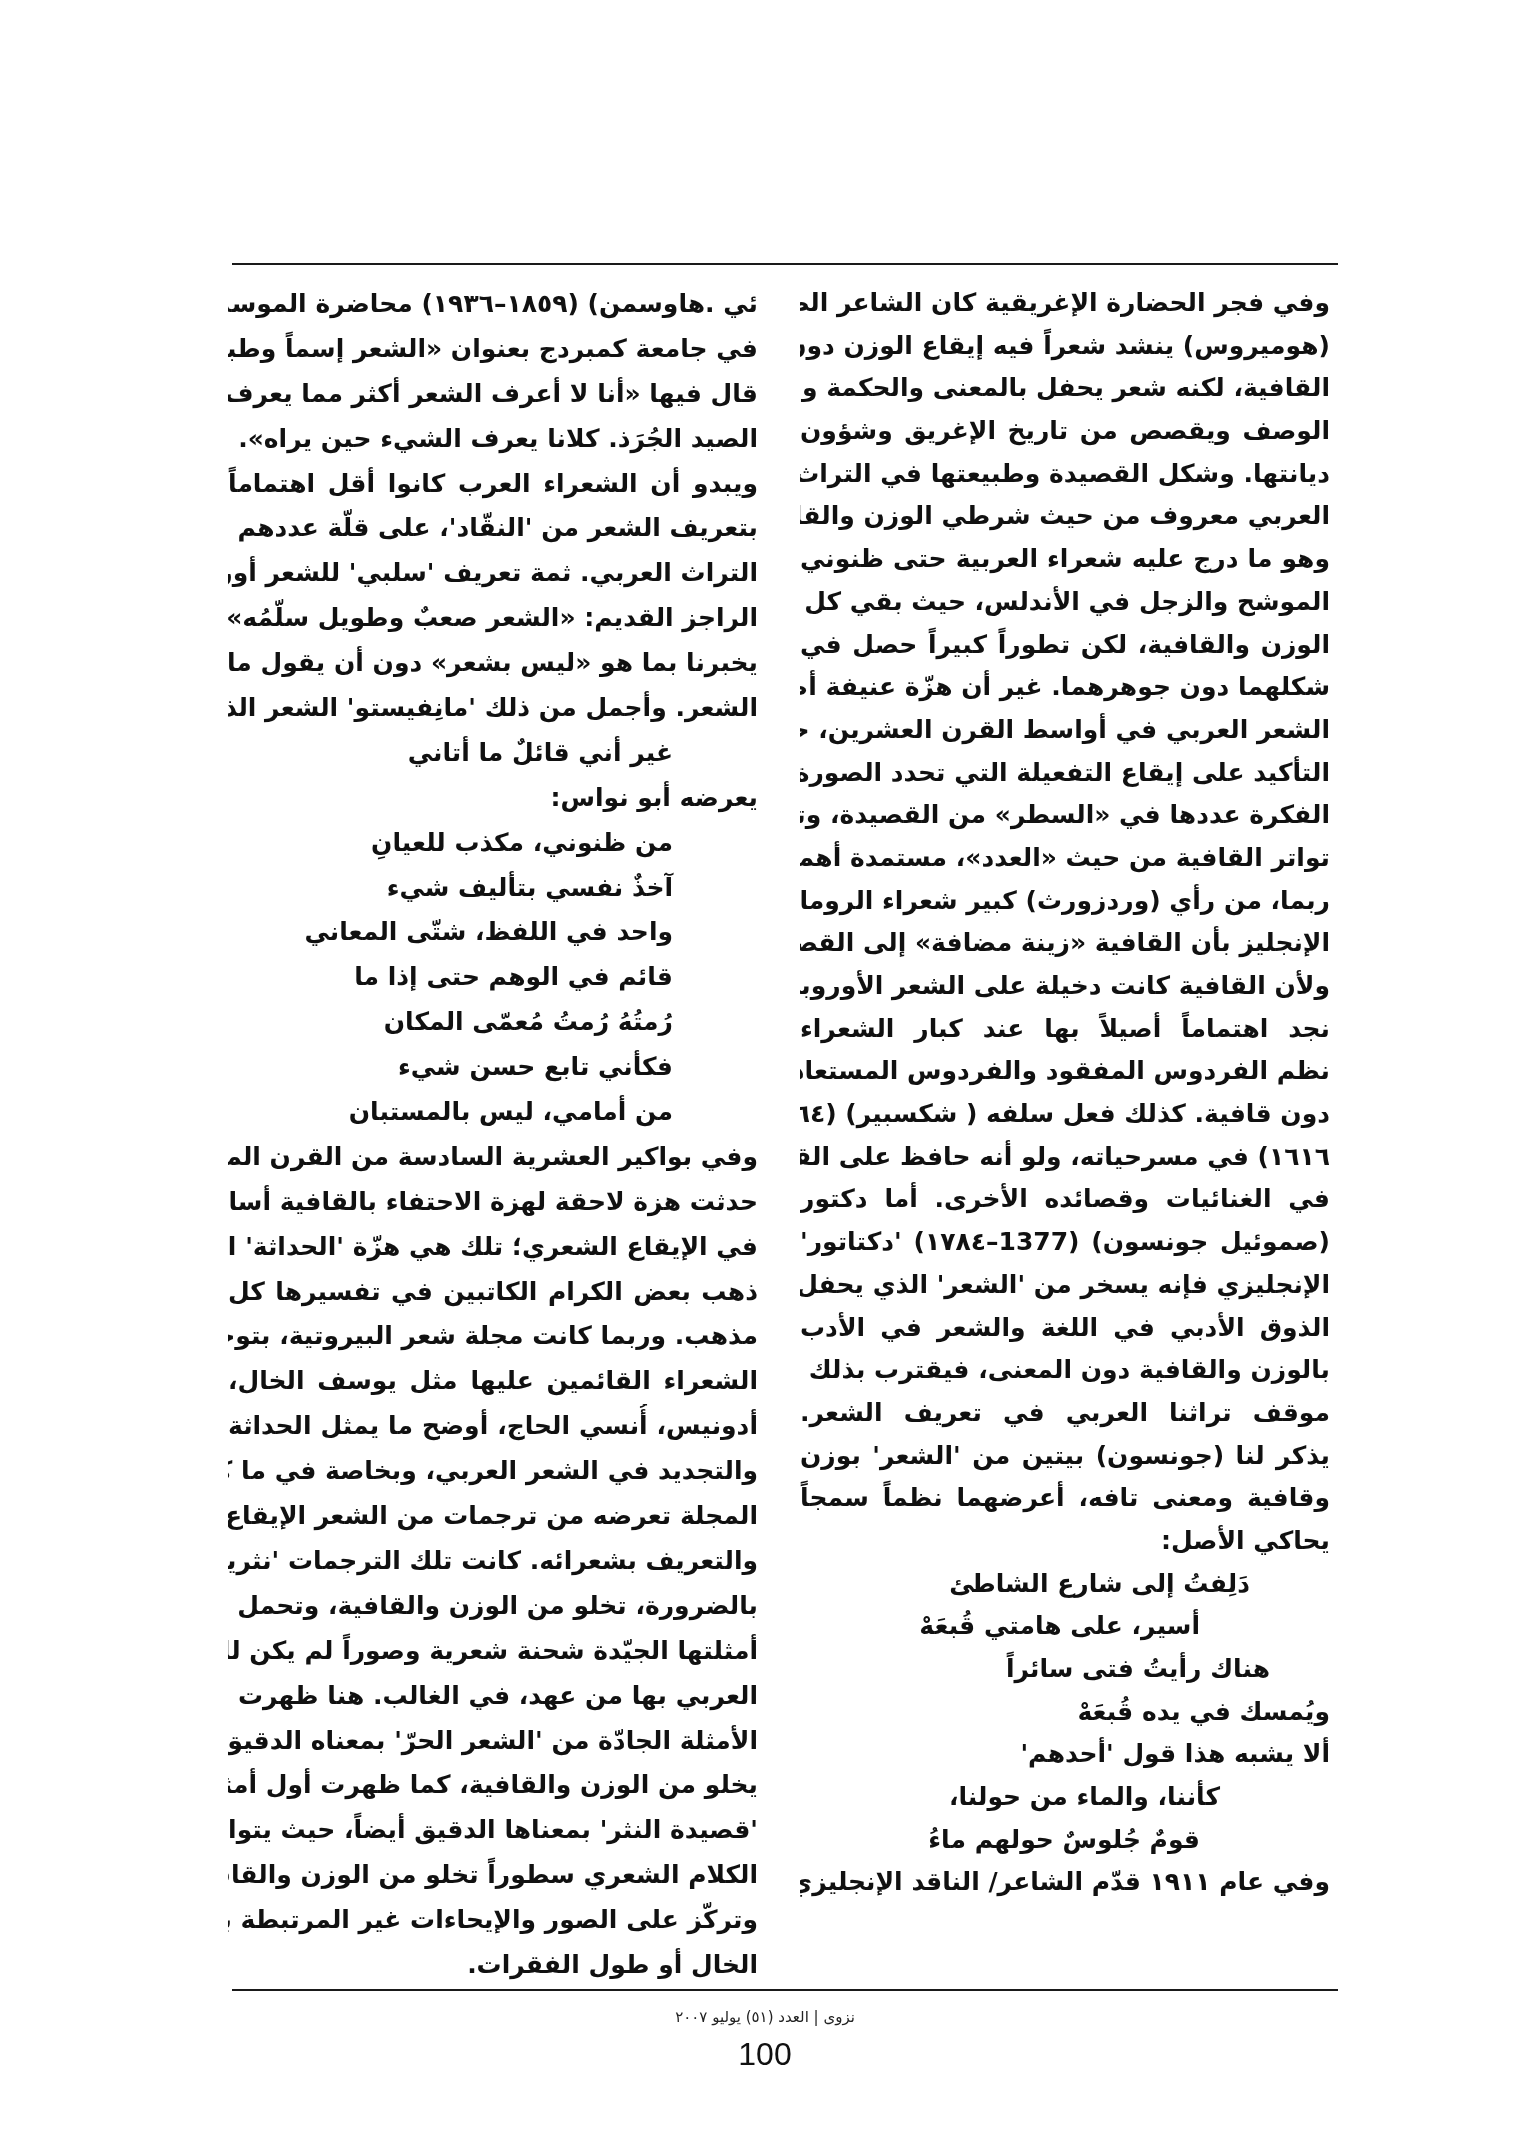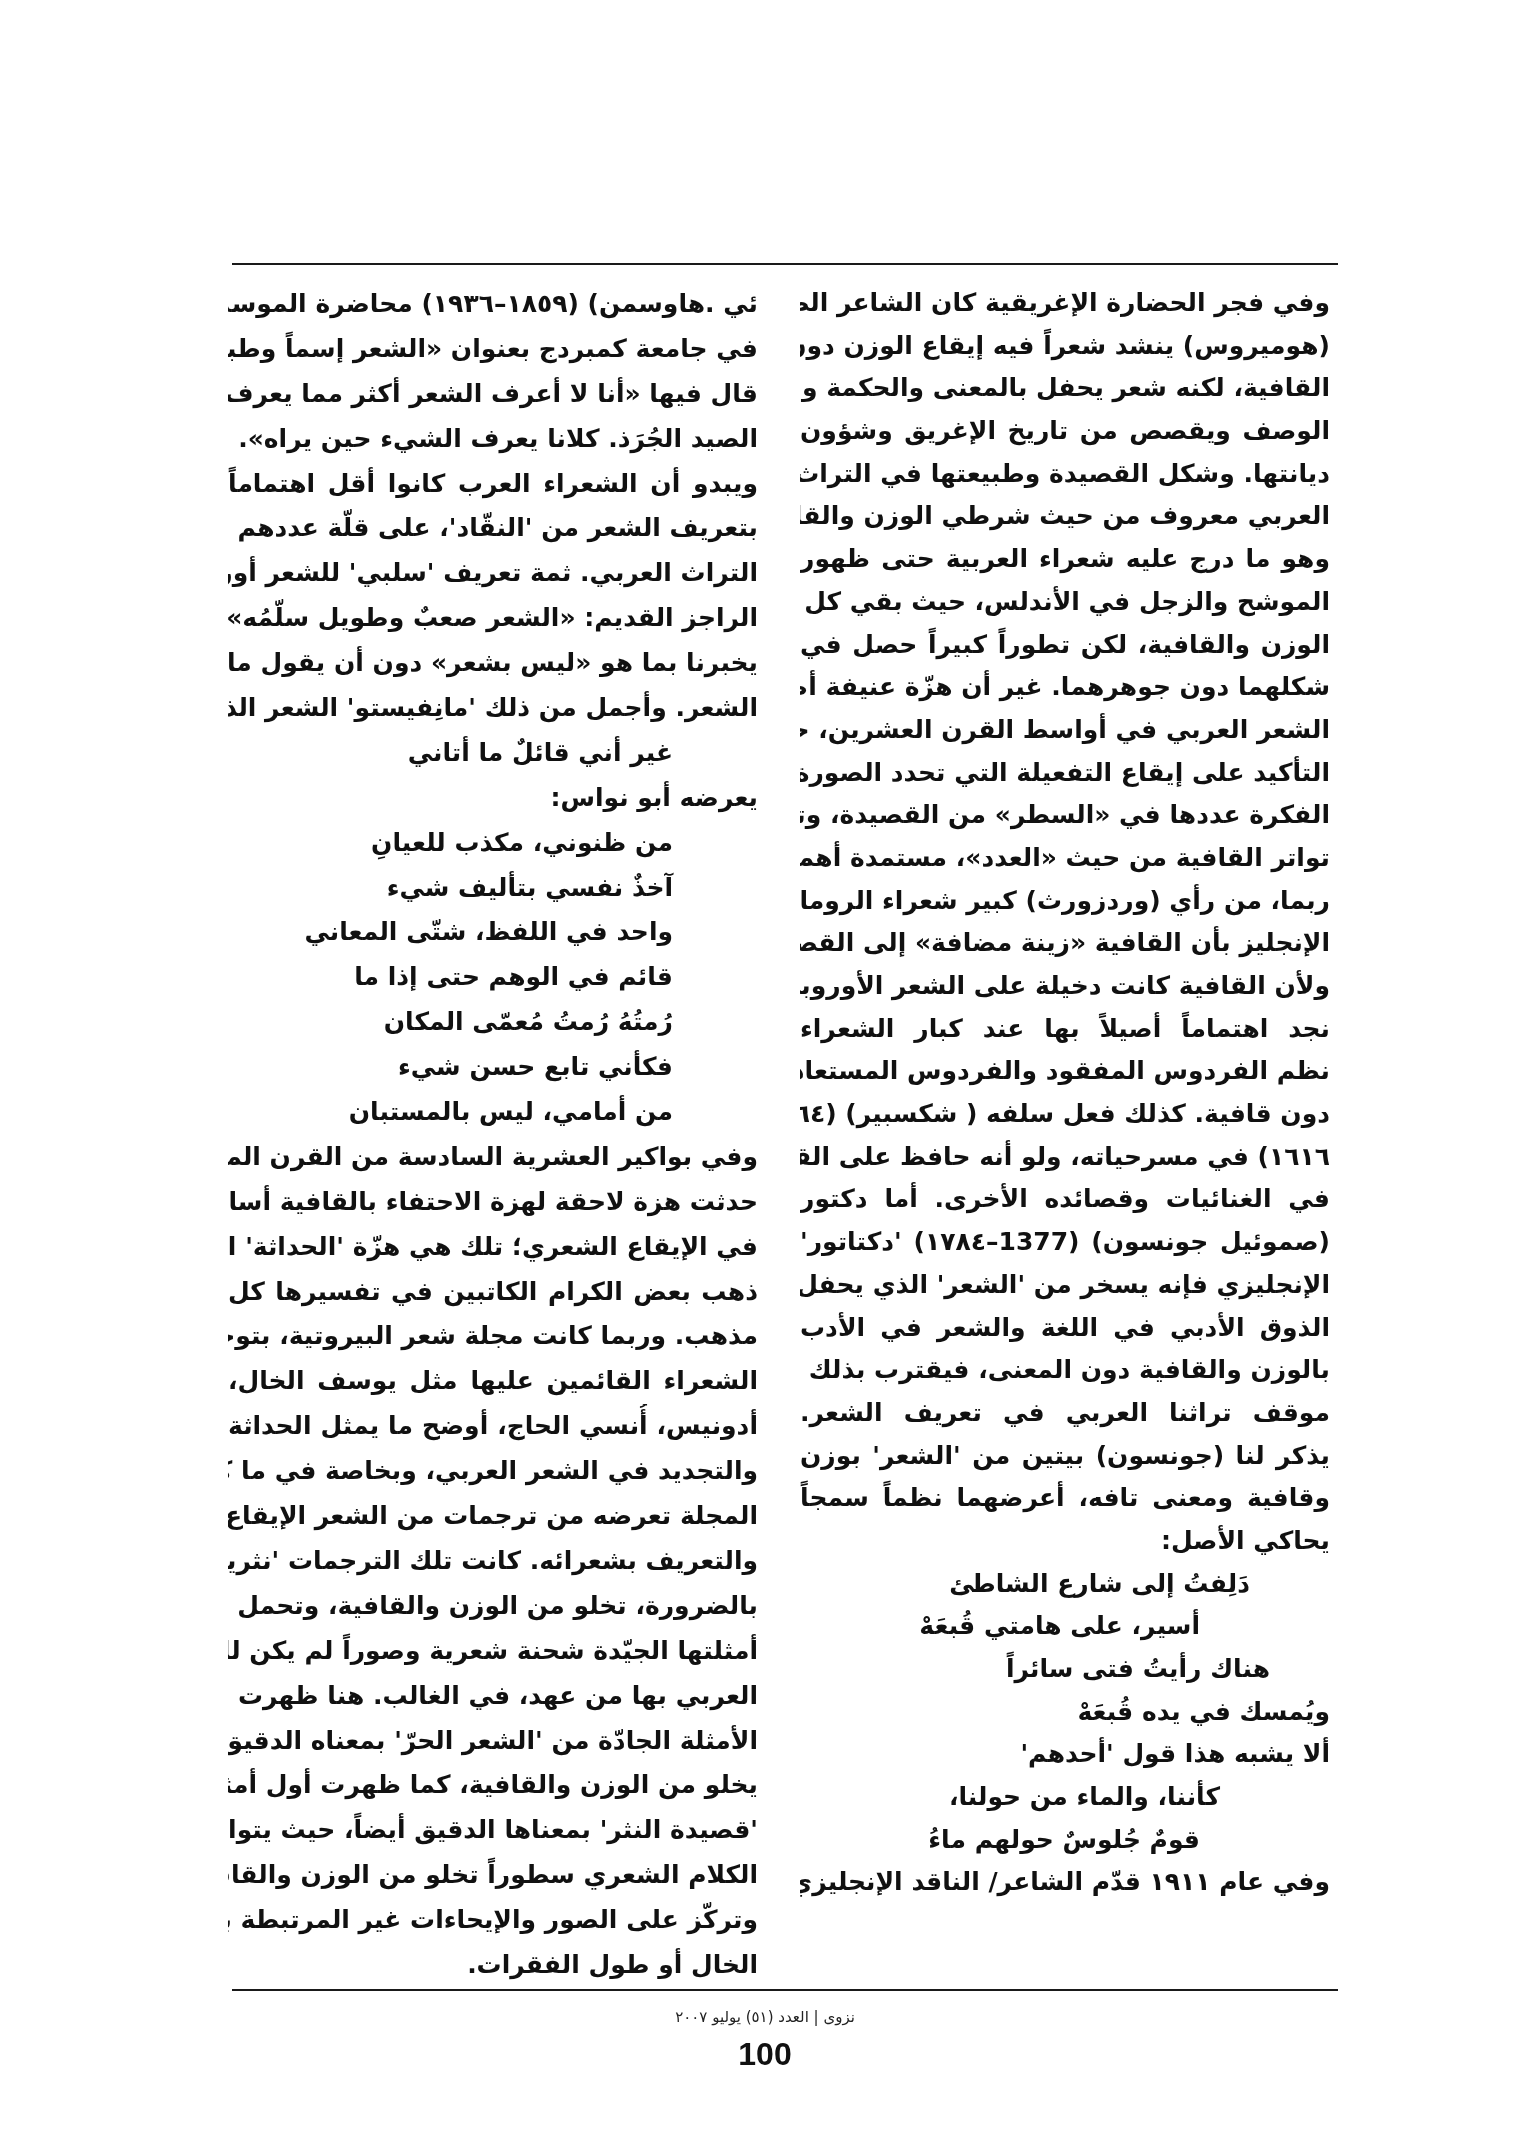--- a/index.html
+++ b/index.html
@@ -19,36 +19,36 @@
   .line.verse { text-align: right; text-align-last: right; font-weight: bold; }
   
   .ind1 { padding-right: 80px; }
   .ind2 { padding-right: 130px; }
   .ind4 { padding-right: 0px; }
   .ind5 { padding-right: 60px; }
   .ind6 { padding-right: 110px; }
   .lind { padding-right: 85px; }
   .footer { position: absolute; left: 0; width: 1530px; text-align: center; direction: rtl; }
   .footer .journal { top: 2008px; position: absolute; width: 100%; font-size: 15px; color: #222; }
-  .footer .pagenum { top: 2036px; position: absolute; width: 100%; font-size: 32px; font-weight: bold;
+  .footer .pagenum { top: 2036px; position: absolute; width: 100%; font-size: 32px; font-weight: normal;
                      font-family: "Liberation Sans", sans-serif; direction: ltr; }
 </style>
 </head>
 <body>
 
 <div class="rule top"></div>
 
 <div class="col right">
   <div class="line">وفي فجر الحضارة الإغريقية كان الشاعر الضرير</div>
   <div class="line">(هوميروس) ينشد شعراً فيه إيقاع الوزن دون</div>
   <div class="line">القافية، لكنه شعر يحفل بالمعنى والحكمة وجمال</div>
   <div class="line">الوصف ويقصص من تاريخ الإغريق وشؤون</div>
   <div class="line">ديانتها. وشكل القصيدة وطبيعتها في التراث</div>
   <div class="line">العربي معروف من حيث شرطي الوزن والقافية،</div>
-  <div class="line">وهو ما درج عليه شعراء العربية حتى ظهور</div>
+  <div class="line">وهو ما درج عليه شعراء العربية حتى ظنوني</div>
   <div class="line">الموشح والزجل في الأندلس، حيث بقي كل من</div>
   <div class="line">الوزن والقافية، لكن تطوراً كبيراً حصل في</div>
   <div class="line">شكلهما دون جوهرهما. غير أن هزّة عنيفة أصابت</div>
   <div class="line">الشعر العربي في أواسط القرن العشرين، حيث بدأ</div>
   <div class="line">التأكيد على إيقاع التفعيلة التي تحدد الصورة أو</div>
   <div class="line">الفكرة عددها في «السطر» من القصيدة، وتراجع</div>
   <div class="line">تواتر القافية من حيث «العدد»، مستمدة أهميتها،</div>
   <div class="line">ربما، من رأي (وردزورث) كبير شعراء الرومانسية</div>
   <div class="line">الإنجليز بأن القافية «زينة مضافة» إلى القصيدة.</div>
   <div class="line">ولأن القافية كانت دخيلة على الشعر الأوروبي، لا</div>

